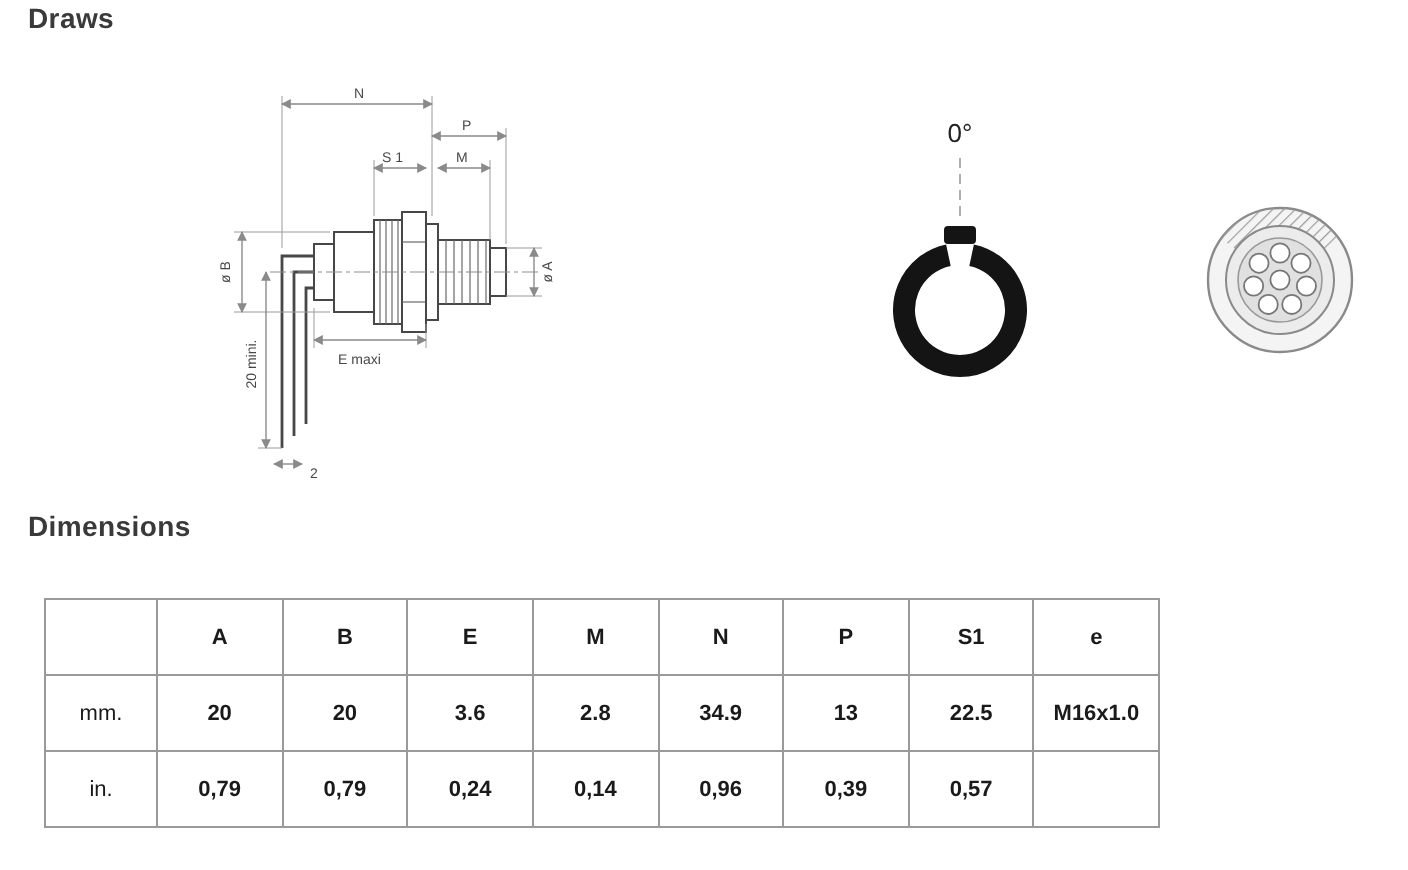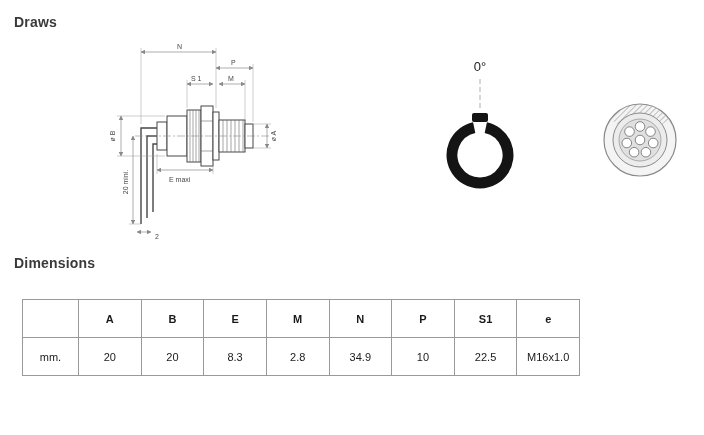--- a/index.html
+++ b/index.html
@@ -5,21 +5,21 @@
   html,body{margin:0;padding:0;}
   body{
     width:704px;height:435px;position:relative;overflow:hidden;
     background:#ffffff;font-family:"Liberation Sans",sans-serif;
   }
   .abs{position:absolute;}
   h2.sec{
     margin:0;font-size:14px;font-weight:700;color:#3a3a3a;
     letter-spacing:0.2px;
   }
-  .h-draws{left:14px;top:14px;}
+  .h-draws{left:14px;top:1px;}
   .h-dims{left:14px;top:255px;}
 
   .draw-left{left:95px;top:36px;width:250px;height:212px;}
   .draw-mid{left:425px;top:55px;width:110px;height:150px;}
   .draw-right{left:592px;top:92px;width:96px;height:96px;}
 
   
   .ln{fill:#ffffff;stroke:#474747;stroke-width:1;}
   .thin{stroke:#6a6a6a;stroke-width:0.6;}
   .pin{fill:none;stroke:#474747;stroke-width:1.4;}
@@ -32,21 +32,21 @@
 
   .table-wrap{left:22px;top:299px;}
   table.dims{border-collapse:collapse;table-layout:fixed;width:558px;background:#fff;}
   table.dims th,table.dims td{
     border:1px solid #9a9a9a;height:37px;padding:0;
     text-align:center;vertical-align:middle;
     font-size:11px;color:#1a1a1a;
   }
   table.dims thead th{font-weight:700;}
   table.dims .rowlab{font-weight:400;}
-  table.dims td{font-weight:400;}
+  table.dims td{font-weight:700;}
   col.c0{width:56px;}
 </style>
 </head>
 <body>
 
 <h2 class="sec abs h-draws">Draws</h2>
 
 <svg class="abs draw-left" viewBox="0 0 250 212">
   <defs>
     <marker id="ar" viewBox="0 0 10 10" refX="9" refY="5" markerWidth="7" markerHeight="7" orient="auto-start-reverse">
@@ -197,22 +197,33 @@
         <th>P</th>
         <th>S1</th>
         <th>e</th>
       </tr>
     </thead>
     <tbody>
       <tr>
         <th class="rowlab">mm.</th>
         <td>20</td>
         <td>20</td>
-        <td>8.3</td>
+        <td>3.6</td>
         <td>2.8</td>
         <td>34.9</td>
-        <td>10</td>
+        <td>13</td>
         <td>22.5</td>
         <td>M16x1.0</td>
+      </tr>
+      <tr>
+        <th class="rowlab">in.</th>
+        <td>0,79</td>
+        <td>0,79</td>
+        <td>0,24</td>
+        <td>0,14</td>
+        <td>0,96</td>
+        <td>0,39</td>
+        <td>0,57</td>
+        <td></td>
       </tr>
     </tbody>
   </table>
 </div>
 
 </body></html>

